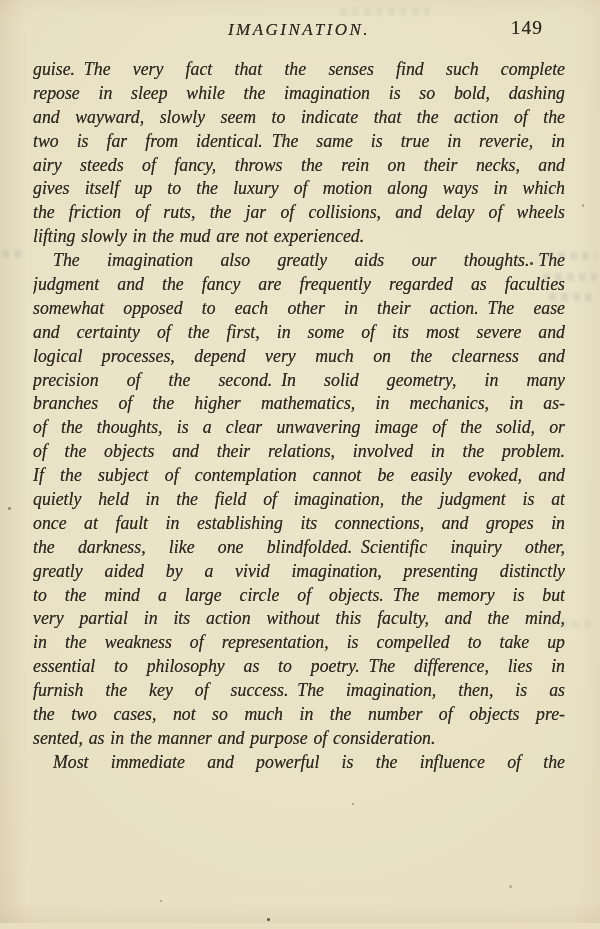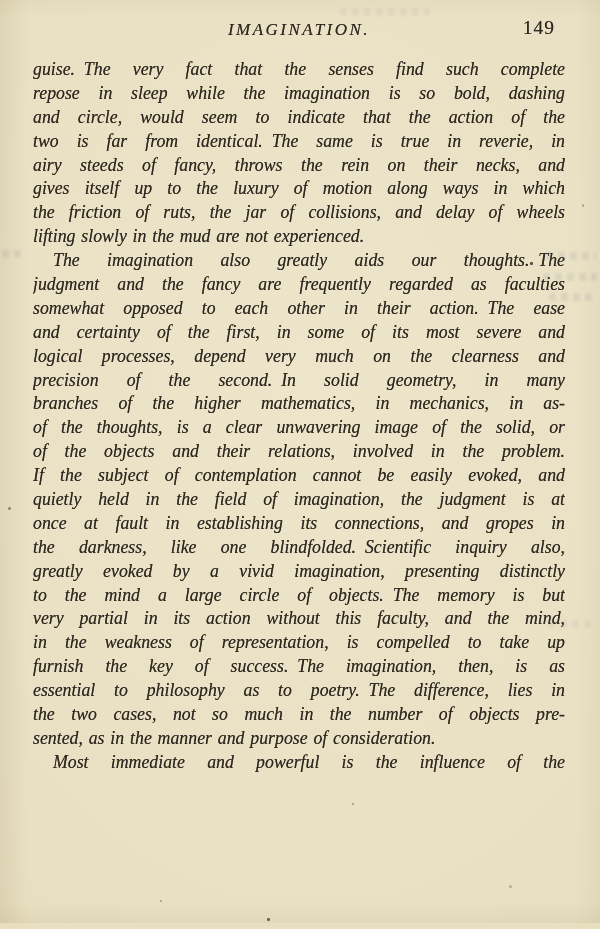--- a/index.html
+++ b/index.html
@@ -20,21 +20,21 @@
       #e8dfc1;
   }
   .header { position: absolute; top: 0; left: 33px; width: 532px; height: 46px; }
   .running-title {
     position: absolute; top: 20px; left: 0; right: 0;
     text-align: center; font-style: italic;
     font-size: 17px; letter-spacing: 2.5px;
     text-shadow: 0 0 0.5px rgba(45,38,28,0.65);
   }
   .page-number {
-    position: absolute; top: 17px; right: 10px;
+    position: absolute; top: 17px; right: 22px;
     font-size: 19.5px; letter-spacing: 1px;
     text-shadow: 0 0 0.5px rgba(45,38,28,0.65);
   }
   .body-text { position: absolute; top: 58px; left: 33px; width: 532px; }
   .line {
     height: 23.9px; line-height: 23.9px;
     font-size: 17.8px; word-spacing: 1.4px;
     text-align: justify; text-align-last: justify;
     text-shadow: 0 0 0.55px rgba(45,38,28,0.7);
     overflow: hidden; white-space: nowrap; font-style: italic;
@@ -69,45 +69,45 @@
 <div class="page">
 
   <div class="header">
     <div class="running-title">IMAGINATION.</div>
     <div class="page-number">149</div>
   </div>
 
   <div class="body-text">
       <div class="line">guise. The very fact that the senses find such complete</div>
       <div class="line">repose in sleep while the imagination is so bold, dashing</div>
-      <div class="line">and circle, would seem to indicate that the action of the</div>
+      <div class="line">and wayward, slowly seem to indicate that the action of the</div>
       <div class="line">two is far from identical. The same is true in reverie, in</div>
       <div class="line">airy steeds of fancy, throws the rein on their necks, and</div>
       <div class="line">gives itself up to the luxury of motion along ways in which</div>
       <div class="line">the friction of ruts, the jar of collisions, and delay of wheels</div>
       <div class="line nojust">lifting slowly in the mud are not experienced.</div>
       <div class="line indent">The imagination also greatly aids our thoughts. The</div>
       <div class="line">judgment and the fancy are frequently regarded as faculties</div>
       <div class="line">somewhat opposed to each other in their action. The ease</div>
       <div class="line">and certainty of the first, in some of its most severe and</div>
       <div class="line">logical processes, depend very much on the clearness and</div>
       <div class="line">precision of the second. In solid geometry, in many</div>
       <div class="line">branches of the higher mathematics, in mechanics, in as-</div>
       <div class="line">of the thoughts, is a clear unwavering image of the solid, or</div>
       <div class="line">of the objects and their relations, involved in the problem.</div>
       <div class="line">If the subject of contemplation cannot be easily evoked, and</div>
       <div class="line">quietly held in the field of imagination, the judgment is at</div>
       <div class="line">once at fault in establishing its connections, and gropes in</div>
-      <div class="line">the darkness, like one blindfolded. Scientific inquiry also,</div>
-      <div class="line">greatly evoked by a vivid imagination, presenting distinctly</div>
+      <div class="line">the darkness, like one blindfolded. Scientific inquiry other,</div>
+      <div class="line">greatly aided by a vivid imagination, presenting distinctly</div>
       <div class="line">to the mind a large circle of objects. The memory is but</div>
       <div class="line">very partial in its action without this faculty, and the mind,</div>
       <div class="line">in the weakness of representation, is compelled to take up</div>
+      <div class="line">essential to philosophy as to poetry. The difference, lies in</div>
       <div class="line">furnish the key of success. The imagination, then, is as</div>
-      <div class="line">essential to philosophy as to poetry. The difference, lies in</div>
       <div class="line">the two cases, not so much in the number of objects pre-</div>
       <div class="line nojust">sented, as in the manner and purpose of consideration.</div>
       <div class="line indent">Most immediate and powerful is the influence of the</div>
     </div>
 
   <div class="ghost g1"></div>
   <div class="ghost g2"></div>
   <div class="ghost g3"></div>
   <div class="ghost g4"></div>
   <div class="ghost g5"></div>

